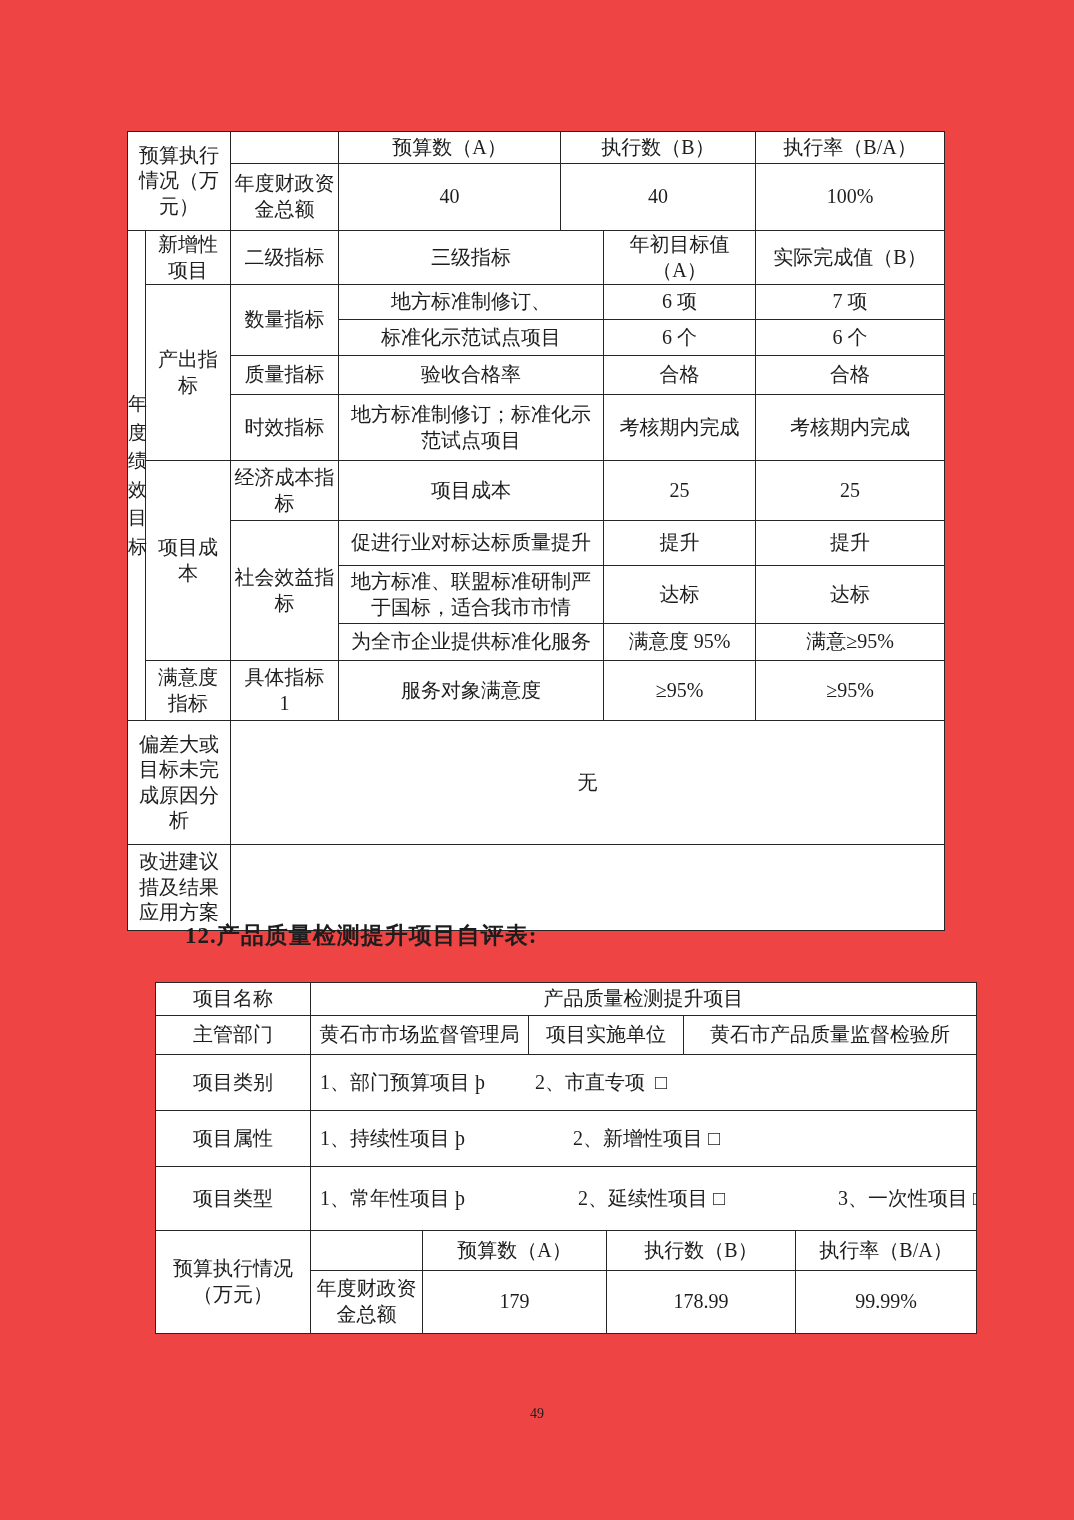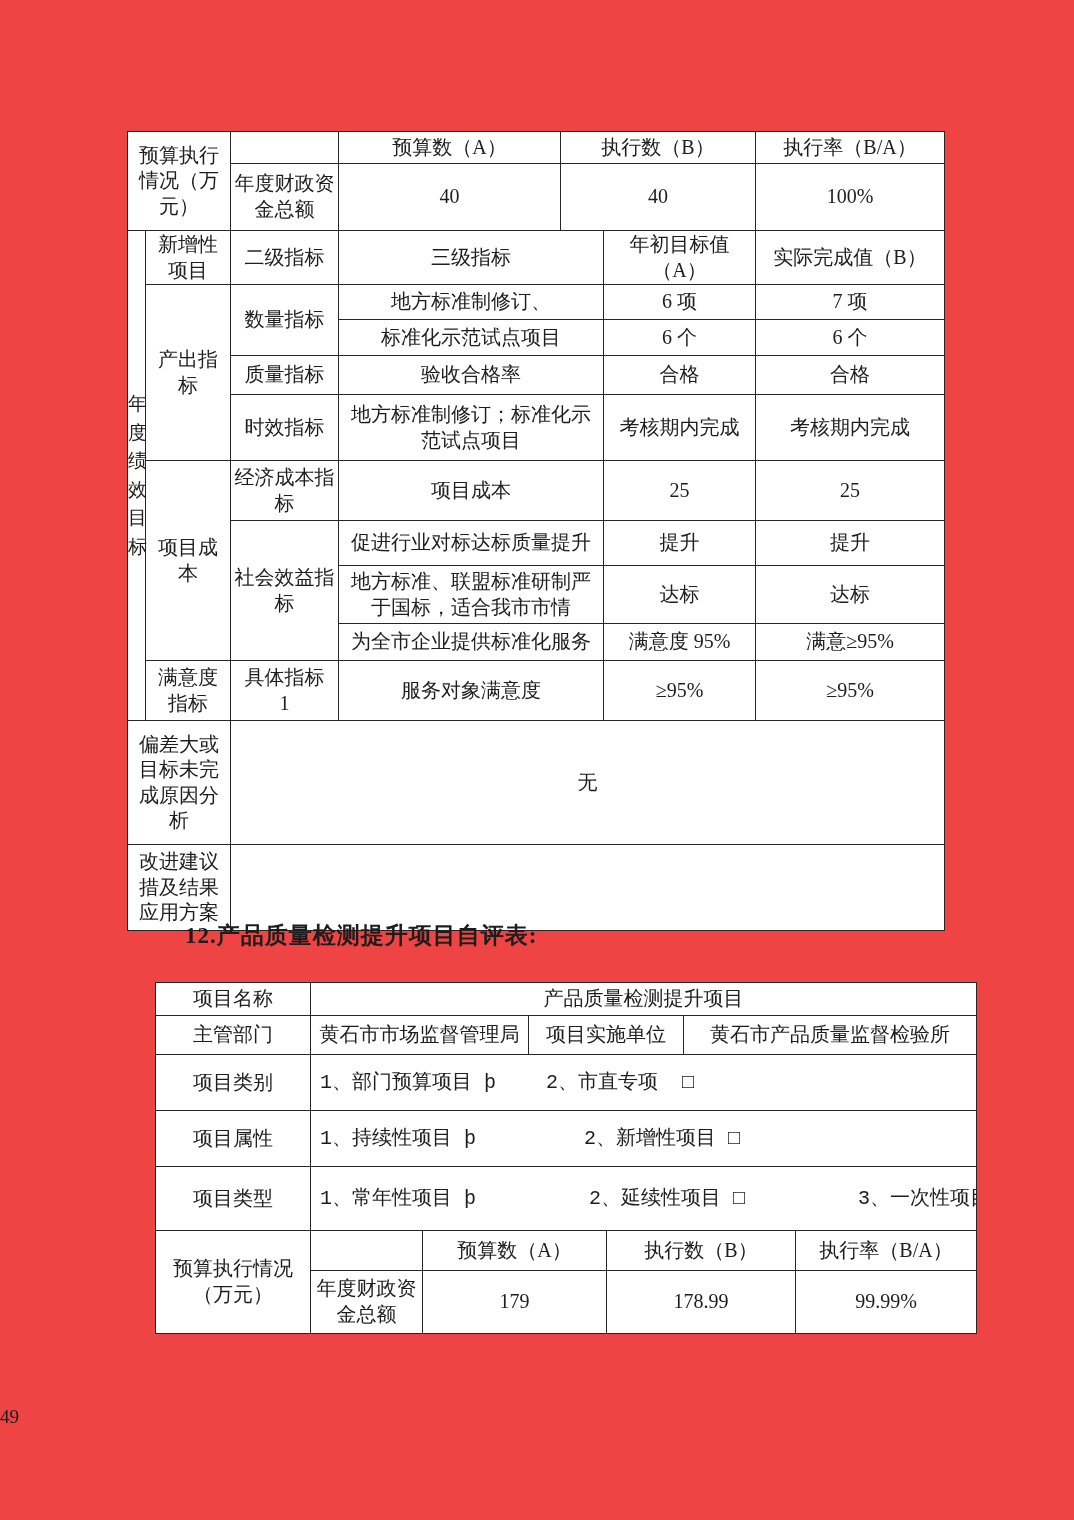--- a/index.html
+++ b/index.html
@@ -3,26 +3,26 @@
 <meta charset="utf-8">
 <style>
   html,body{margin:0;padding:0;background:#ffffff;}
   .page{position:relative;width:1074px;height:1520px;background:#ef4444;
         font-family:"Liberation Serif",serif;color:#1d1d1d;overflow:hidden;}
   table{border-collapse:collapse;table-layout:fixed;position:absolute;background:#fff;}
   td{border:1px solid #262626;text-align:center;vertical-align:middle;
      padding:1px 3px;font-size:20px;line-height:1.28;overflow:hidden;}
   .strip{white-space:pre-line;font-size:19px;line-height:1.5;padding:0;overflow:visible;}
   .opts{display:flex;align-items:flex-start;justify-content:flex-start;
-        text-align:left;white-space:pre;padding-left:6px;font-family:Liberation Mono, monospace;}
+        text-align:left;white-space:pre;padding-left:6px;}
   .g50{gap:50px}.g92{gap:108px}.g72{gap:113px}
   .heading{position:absolute;left:185px;top:920px;font-size:23px;font-weight:bold;
            letter-spacing:1px;}
-  .pagenum{position:absolute;left:0;top:1406px;width:100%;text-align:left;
-           font-size:19px;}
+  .pagenum{position:absolute;left:0;top:1406px;width:100%;text-align:center;
+           font-size:14px;}
   .t1{left:127px;top:131px;width:817px;}
   .t2{left:155px;top:982px;width:821px;}
 </style>
 </head>
 <body>
 
 <div class="page">
 
   <table class="t1">
     <colgroup>

